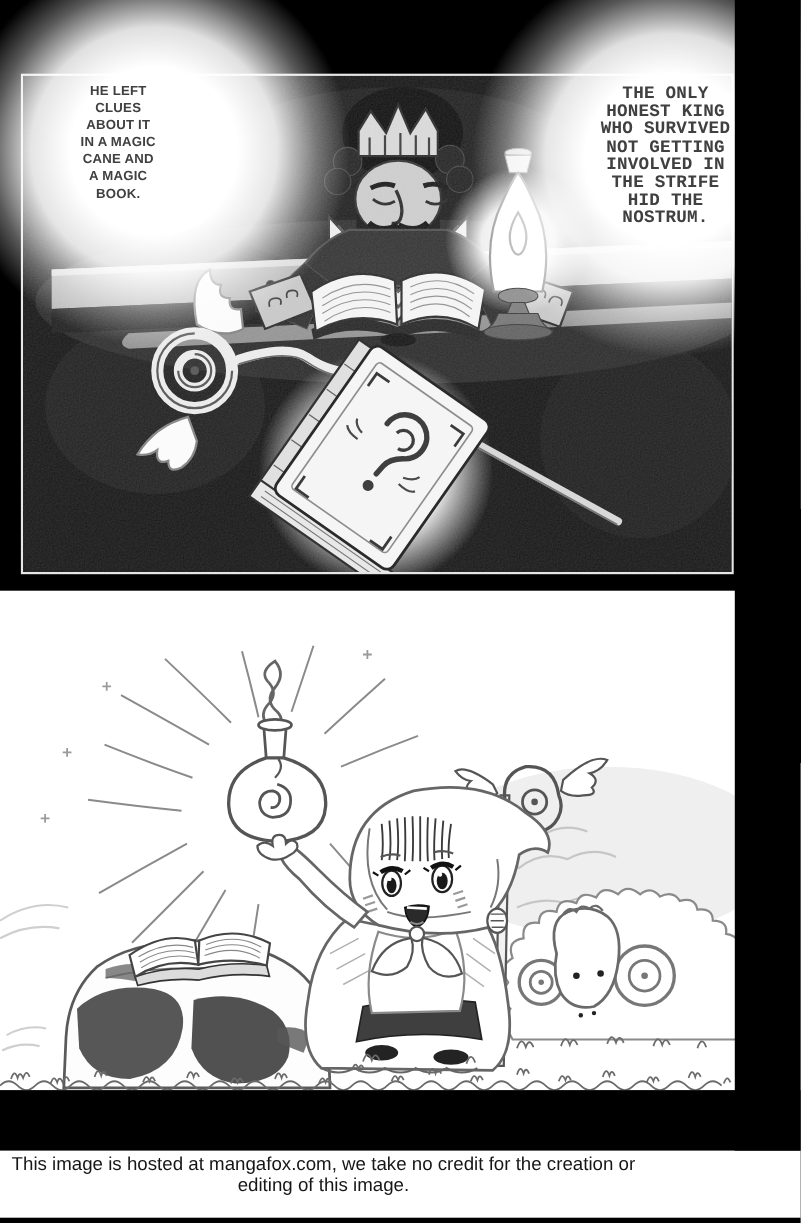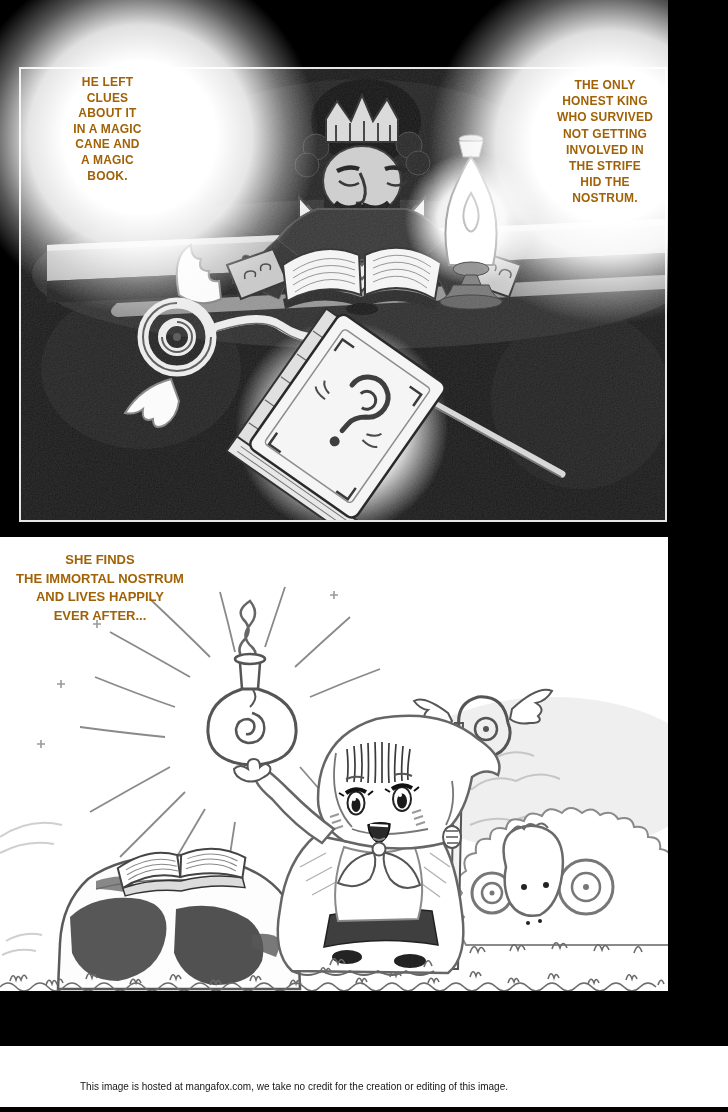--- a/index.html
+++ b/index.html
@@ -14,31 +14,31 @@
   
   .panel1{left:19px;top:67px;width:648px;height:455px;box-sizing:border-box;
           border:2px solid #e6e6e6;background:#0d0d0d;z-index:2;}
   .panel1 svg{display:block;}
   
   .glow{border-radius:50%;z-index:3;
         background:radial-gradient(circle,#fff 0%,#fff 30%,rgba(255,255,255,.88) 44%,rgba(255,255,255,.35) 58%,rgba(255,255,255,0) 70%);}
   .glow-left{left:-40px;top:-43px;width:360px;height:360px;}
   .glow-right{left:427px;top:-38px;width:364px;height:364px;}
   
-  .mtext{white-space:pre-line;text-align:center;color:#a16207;font-weight:700;z-index:4;
+  .mtext{white-space:pre-line;text-align:center;color:#404040;font-weight:700;z-index:4;
          font-family:"Liberation Sans",sans-serif;}
   .bubble-left{left:50px;top:75px;width:115px;font-size:12px;line-height:15.6px;letter-spacing:.2px;}
-  .bubble-right{left:538px;top:77px;width:134px;font-size:12px;line-height:16.2px;letter-spacing:.2px;}
+  .bubble-right{left:538px;top:77px;width:134px;font-size:16px;line-height:16.2px;letter-spacing:.2px;font-family:Liberation Mono, monospace;}
   .caption-left{left:4px;top:551px;width:192px;font-size:13px;line-height:18.6px;z-index:5;}
   .caption-right{left:414px;top:551px;width:264px;font-size:13px;line-height:18.6px;z-index:5;}
   
   .panel2{left:0;top:537px;width:728px;height:454px;z-index:2;}
   
   .footer{left:0;top:1049px;width:588px;text-align:center;color:#161616;
-          font-size:10px;line-height:19.4px;z-index:7;margin-top:28px;}
+          font-size:17px;line-height:19.4px;z-index:7;}
 </style>
 </head>
 <body>
 
 <div class="page">
 
   <div class="abs black-top"></div>
   <div class="abs black-col"></div>
   <div class="abs black-band"></div>
   <div class="abs black-edge"></div>
@@ -292,22 +292,18 @@
       </g>
 
       <g stroke="#6b6b6b" stroke-width="1.6" fill="none">
         <path d="M0,450 q8,-8 16,0 t16,0 t16,0 t16,0 t16,0 t16,0 t16,0 t16,0 t16,0 t16,0 t16,0 t16,0 t16,0 t16,0 t16,0 t16,0 t16,0 t16,0 t16,0 t16,0 t16,0 t16,0 t16,0 t16,0 t16,0 t16,0 t16,0 t16,0 t16,0 t16,0 t16,0 t16,0 t16,0 t16,0 t16,0 t16,0 t16,0 t16,0 t16,0 t16,0 t16,0"></path>
         <path d="M10,444 q3,-10 6,-1 q2,-7 5,0 q3,-9 6,-1 M46,448 q3,-9 6,-1 q2,-7 5,0 q3,-9 6,-1 M86,442 q3,-10 6,-1 q2,-7 5,0 M130,447 q3,-9 6,-1 q2,-7 5,0 M170,443 q3,-10 6,-1 q2,-7 5,0 M210,448 q3,-9 6,-1 q2,-7 5,0 M250,444 q3,-10 6,-1 q2,-7 5,0 M290,448 q3,-9 6,-1 q2,-7 5,0 M320,436 q3,-10 6,-1 q2,-7 5,0 M356,446 q3,-9 6,-1 q2,-7 5,0 M390,440 q3,-10 6,-1 q2,-7 5,0 M428,446 q3,-9 6,-1 q2,-7 5,0 M470,440 q3,-10 6,-1 q2,-7 5,0 M508,446 q3,-9 6,-1 q2,-7 5,0 M548,442 q3,-10 6,-1 q2,-7 5,0 M588,447 q3,-9 6,-1 q2,-7 5,0 M626,443 q3,-10 6,-1 q2,-7 5,0 M658,448 q3,-9 6,-1"></path>
         <path d="M470,416 q4,-12 8,-1 q3,-9 7,0 M510,414 q4,-12 8,-1 q3,-9 7,0 M552,412 q4,-12 8,-1 q3,-9 7,0 M594,414 q4,-12 8,-1 q3,-9 7,0 M634,416 q4,-12 8,-1 M330,428 q4,-12 8,-1 q3,-9 7,0 M424,430 q4,-12 8,-1"></path>
       </g>
     </svg>
   </div>
 
-  <div class="abs mtext caption-left">SHE FINDS
-THE IMMORTAL NOSTRUM
-AND LIVES HAPPILY
-EVER AFTER...</div>
 
   <div class="abs footer">
     <div>This image is hosted at mangafox.com, we take no credit for the creation or editing of this image.</div>
   </div>
 
 </div>
 
 </body></html>

